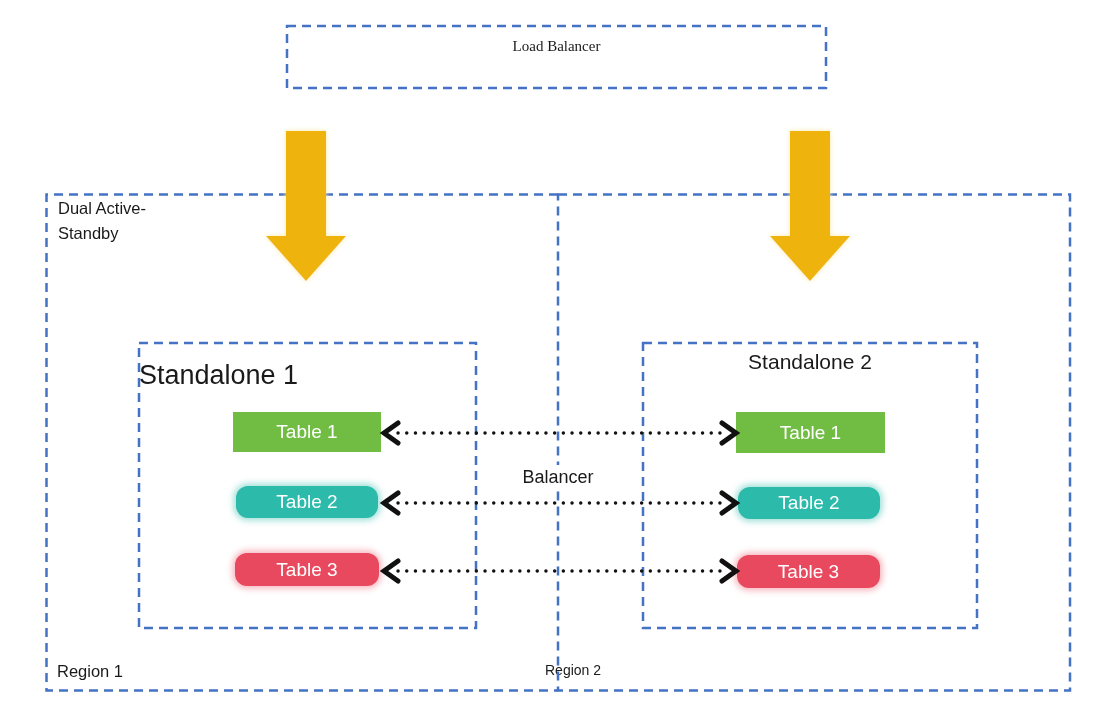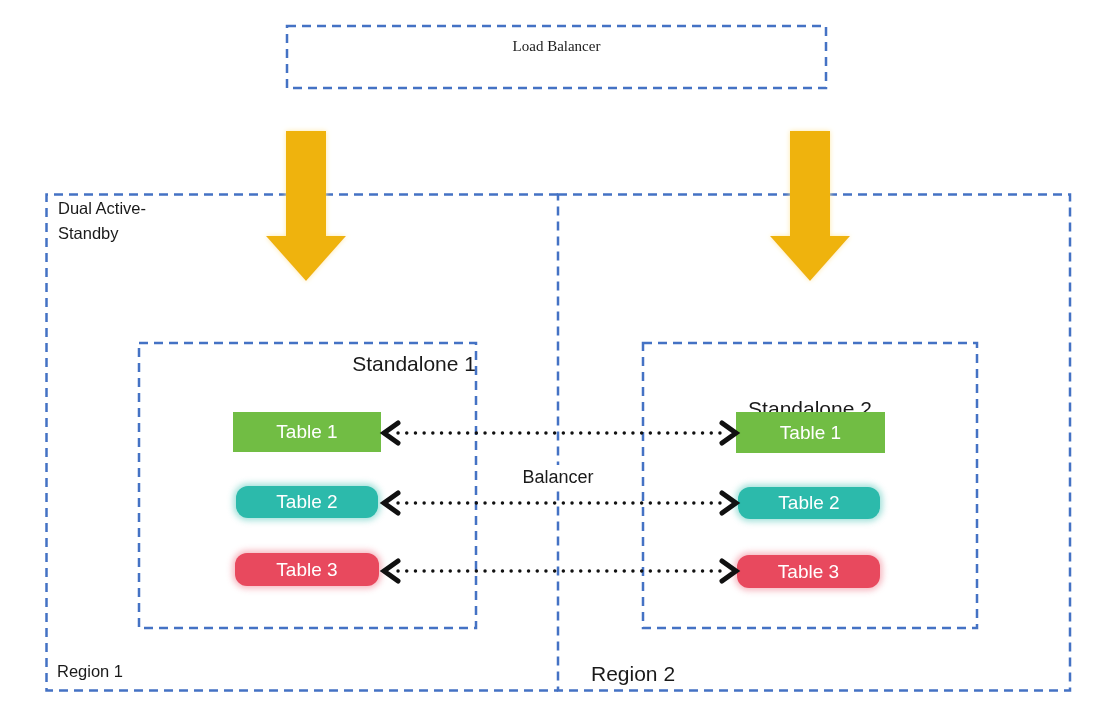--- a/index.html
+++ b/index.html
@@ -8,23 +8,23 @@
     background:#ffffff; font-family:"Liberation Sans", sans-serif; color:#1a1a1a;
   }
   .abs { position:absolute; box-sizing:border-box; }
 
   
   .lb-label   { left:287px; top:15px; width:539px; height:62px;
                 display:flex; align-items:center; justify-content:center;
                 font-size:15px; z-index:1;font-family:Liberation Serif, serif; }
   .annotation { left:58px; top:196px; width:132px; font-size:16.5px; line-height:1.5; z-index:1; }
   .region1-label { left:57px; top:662px; font-size:16.5px; z-index:1; }
-  .region2-label { left:591px; top:662px; font-size:21px; z-index:1; }
-  .sa1-title  { left:139px; top:352px; width:337px; text-align:right; font-size:21px; z-index:1; }
-  .sa2-title  { left:643px; top:350px; width:334px; text-align:center; font-size:21px; z-index:1;margin-top:47px; }
+  .region2-label { left:545px; top:662px; font-size:14px; z-index:1; }
+  .sa1-title  { left:139px; top:360px; width:337px; text-align:left; font-size:27px; z-index:1; }
+  .sa2-title  { left:643px; top:350px; width:334px; text-align:center; font-size:21px; z-index:1; }
 
   
   .chip { color:#ffffff; display:flex; align-items:center; justify-content:center;
           font-size:19px; z-index:1; }
   .glow-teal { border-radius:12px; box-shadow:0 0 6px 2.5px rgba(44,186,171,0.45); }
   .glow-red  { border-radius:12px; box-shadow:0 0 6px 2.5px rgba(232,73,94,0.40); }
 
   .s1-t1 { left:233px; top:412px; width:148px; height:40px; }
   .s1-t2 { left:236px; top:486px; width:142px; height:32px; }
   .s1-t3 { left:235px; top:553px; width:144px; height:33px; }

